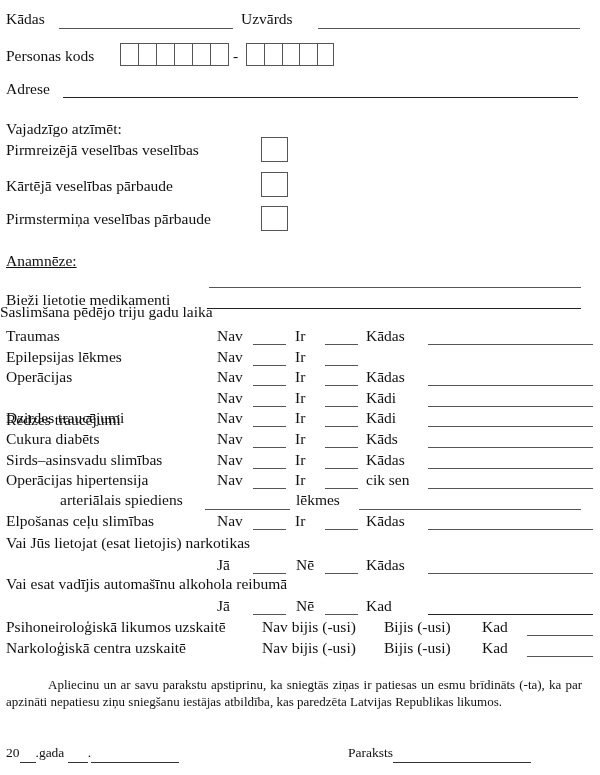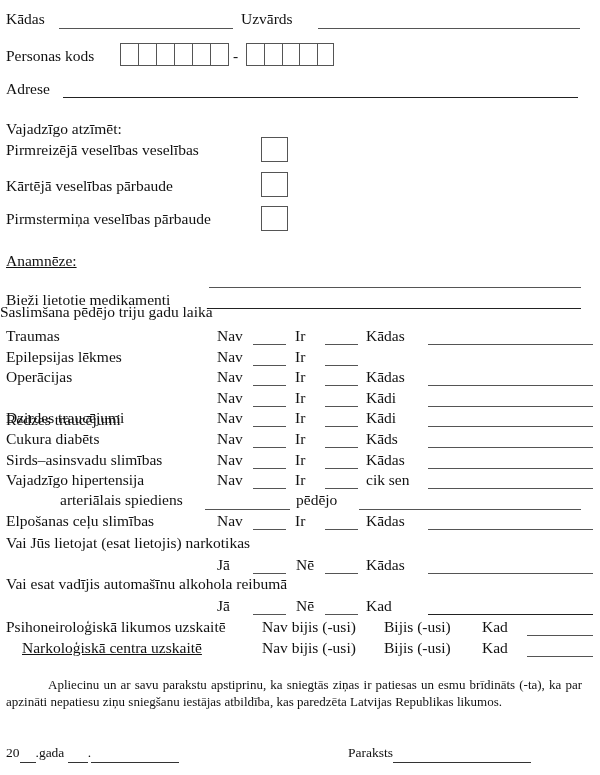--- a/index.html
+++ b/index.html
@@ -100,32 +100,32 @@
     <div class="line" style="left:325px;width:33px;top:447px;"></div>
     <span class="abs" style="left:366px;top:430px;">Kāds</span>
     <div class="line" style="left:428px;width:165px;top:447px;"></div>
     <span class="abs" style="left:6px;top:451px;">Sirds–asinsvadu slimības</span>
     <span class="abs" style="left:217px;top:451px;">Nav</span>
     <div class="line" style="left:253px;width:33px;top:468px;"></div>
     <span class="abs" style="left:295px;top:451px;">Ir</span>
     <div class="line" style="left:325px;width:33px;top:468px;"></div>
     <span class="abs" style="left:366px;top:451px;">Kādas</span>
     <div class="line" style="left:428px;width:165px;top:468px;"></div>
-    <span class="abs" style="left:6px;top:471px;">Vajadzīgo hipertensija</span>
+    <span class="abs" style="left:6px;top:471px;">Operācijas hipertensija</span>
     <span class="abs" style="left:217px;top:471px;">Nav</span>
     <div class="line" style="left:253px;width:33px;top:488px;"></div>
     <span class="abs" style="left:295px;top:471px;">Ir</span>
     <div class="line" style="left:325px;width:33px;top:488px;"></div>
     <span class="abs" style="left:366px;top:471px;">cik sen</span>
     <div class="line" style="left:428px;width:165px;top:488px;"></div>
   </div>
 
 <span class="abs" style="left:60px;top:491px;">arteriālais spiediens</span>
 <div class="line" style="left:205px;width:85px;top:509px;"></div>
-<span class="abs" style="left:296px;top:491px;">pēdējo</span>
+<span class="abs" style="left:296px;top:491px;">lēkmes</span>
 <div class="line" style="left:359px;width:222px;top:509px;"></div>
 
 <span class="abs" style="left:6px;top:512px;">Elpošanas ceļu slimības</span>
 <span class="abs" style="left:217px;top:512px;">Nav</span>
 <div class="line" style="left:253px;width:33px;top:529px;"></div>
 <span class="abs" style="left:295px;top:512px;">Ir</span>
 <div class="line" style="left:325px;width:33px;top:529px;"></div>
 <span class="abs" style="left:366px;top:512px;">Kādas</span>
 <div class="line" style="left:428px;width:165px;top:529px;"></div>
 
@@ -144,21 +144,21 @@
 <div class="line" style="left:325px;width:33px;top:614px;"></div>
 <span class="abs" style="left:366px;top:597px;">Kad</span>
 <div class="line" style="left:428px;width:165px;top:614px;border-bottom-color:#222;"></div>
 
 <span class="abs" style="left:6px;top:618px;">Psihoneiroloģiskā likumos uzskaitē</span>
 <span class="abs" style="left:262px;top:618px;">Nav bijis (-usi)</span>
 <span class="abs" style="left:384px;top:618px;">Bijis (-usi)</span>
 <span class="abs" style="left:482px;top:618px;">Kad</span>
 <div class="line" style="left:527px;width:66px;top:635px;"></div>
 
-<span class="abs" style="left:22px;top:639px;text-decoration:underline;">Narkoloģiskā centra uzskaitē</span>
+<span class="abs" style="left:6px;top:639px;">Narkoloģiskā centra uzskaitē</span>
 <span class="abs" style="left:262px;top:639px;">Nav bijis (-usi)</span>
 <span class="abs" style="left:384px;top:639px;">Bijis (-usi)</span>
 <span class="abs" style="left:482px;top:639px;">Kad</span>
 <div class="line" style="left:527px;width:66px;top:656px;"></div>
 
 <div class="para" style="top:677px;">Apliecinu un ar savu parakstu apstiprinu, ka sniegtās ziņas ir patiesas un esmu brīdināts (-ta), ka par apzināti nepatiesu ziņu sniegšanu iestājas atbildība, kas paredzēta Latvijas Republikas likumos.</div>
 
 <div class="abs sm" style="left:6px;top:744px;">
   <span>20</span><span style="display:inline-block;width:16px;border-bottom:1px solid #333;">&nbsp;</span><span>.gada</span>
   <span style="display:inline-block;width:20px;border-bottom:1px solid #333;">&nbsp;</span><span>.</span><span style="display:inline-block;width:88px;border-bottom:1px solid #333;">&nbsp;</span>

